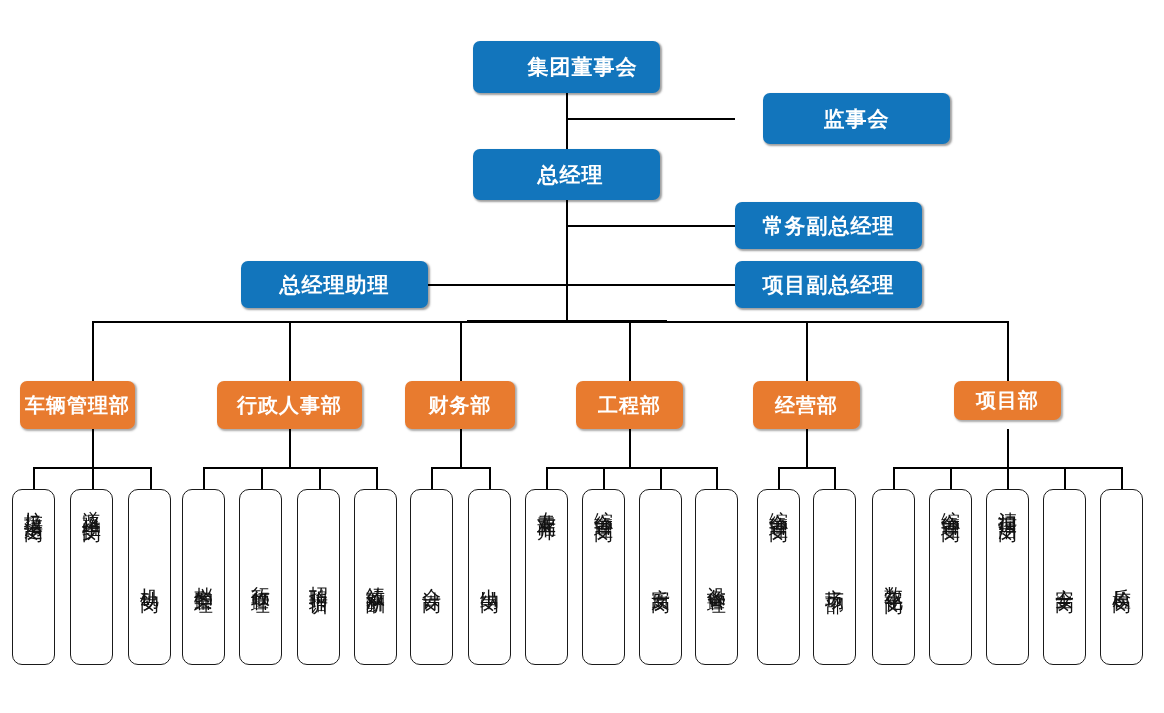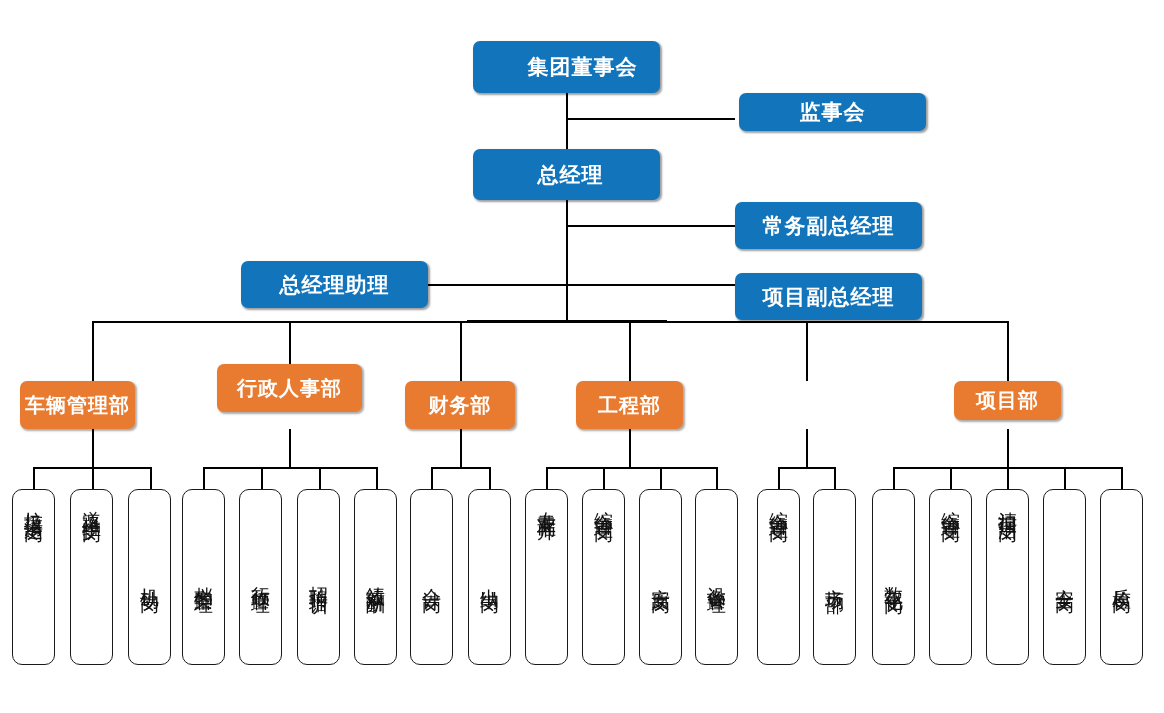--- a/index.html
+++ b/index.html
@@ -68,29 +68,29 @@
   }
   .node-leaf.center-v { justify-content: center; }
 </style>
 </head>
 <body>
 
 <div id="chart-canvas">
 
   <div class="node node-blue" style="left:473px; top:41px; width:187px; height:52px;padding-left:32px;">集团董事会</div>
 
-  <div class="node node-blue" style="left:739px; top:93px; width:187px; height:38px;">监事会</div>
+  <div class="node node-blue" style="left:763px; top:93px; width:187px; height:51px;">监事会</div>
 
   <div class="node node-blue" style="left:473px; top:149px; width:187px; height:51px;padding-left:8px;">总经理</div>
 
   <div class="node node-blue" style="left:241px; top:261px; width:187px; height:47px;">总经理助理</div>
 
   <div class="node node-blue" style="left:735px; top:202px; width:187px; height:47px;">常务副总经理</div>
 
-  <div class="node node-blue" style="left:735px; top:261px; width:187px; height:47px;margin-top:12px;">项目副总经理</div>
+  <div class="node node-blue" style="left:735px; top:261px; width:187px; height:47px;">项目副总经理</div>
 
   <div class="line line-v" style="left:566px; top:93px; height:56px;"></div>
 
   <div class="line line-h" style="left:566px; top:118px; width:169px;"></div>
 
   <div class="line line-v" style="left:566px; top:200px; height:122px;"></div>
 
   <div class="line line-h" style="left:566px; top:225px; width:169px;"></div>
 
   <div class="line line-h" style="left:566px; top:284px; width:169px;"></div>
@@ -101,23 +101,24 @@
   <div class="line line-thick" style="left:467px; top:320px; width:200px;"></div>
 
   <div class="line line-v" style="left:92px;  top:321px; height:60px;"></div>
   <div class="line line-v" style="left:289px; top:321px; height:60px;"></div>
   <div class="line line-v" style="left:460px; top:321px; height:60px;"></div>
   <div class="line line-v" style="left:629px; top:321px; height:60px;"></div>
   <div class="line line-v" style="left:806px; top:321px; height:60px;"></div>
   <div class="line line-v" style="left:1007px;top:321px; height:60px;"></div>
 
   <div class="node node-orange" style="left:20px; top:381px; width:115px; height:48px;">车辆管理部</div>
-  <div class="node node-orange" style="left:217px; top:364px; width:145px; height:48px;">行政人事部</div>
+  <div class="node node-orange" style="left:217px; top:381px; width:145px; height:48px;">行政人事部</div>
   <div class="node node-orange" style="left:576px; top:381px; width:107px; height:48px;">工程部</div>
   <div class="node node-orange" style="left:405px; top:381px; width:110px; height:48px;">财务部</div>
+  <div class="node node-orange" style="left:753px; top:381px; width:107px; height:48px;">经营部</div>
   <div class="node node-orange" style="left:954px; top:381px; width:107px; height:39px;">项目部</div>
 
   <div class="line line-v" style="left:92px; top:429px; height:38px;"></div>
   <div class="line line-h" style="left:33px; top:467px; width:118px;"></div>
   <div class="line line-v" style="left:33px;  top:467px; height:22px;"></div>
   <div class="line line-v" style="left:92px;  top:467px; height:22px;"></div>
   <div class="line line-v" style="left:150px; top:467px; height:22px;"></div>
 
   <div class="line line-v" style="left:289px; top:429px; height:38px;"></div>
   <div class="line line-h" style="left:203px; top:467px; width:174px;"></div>

